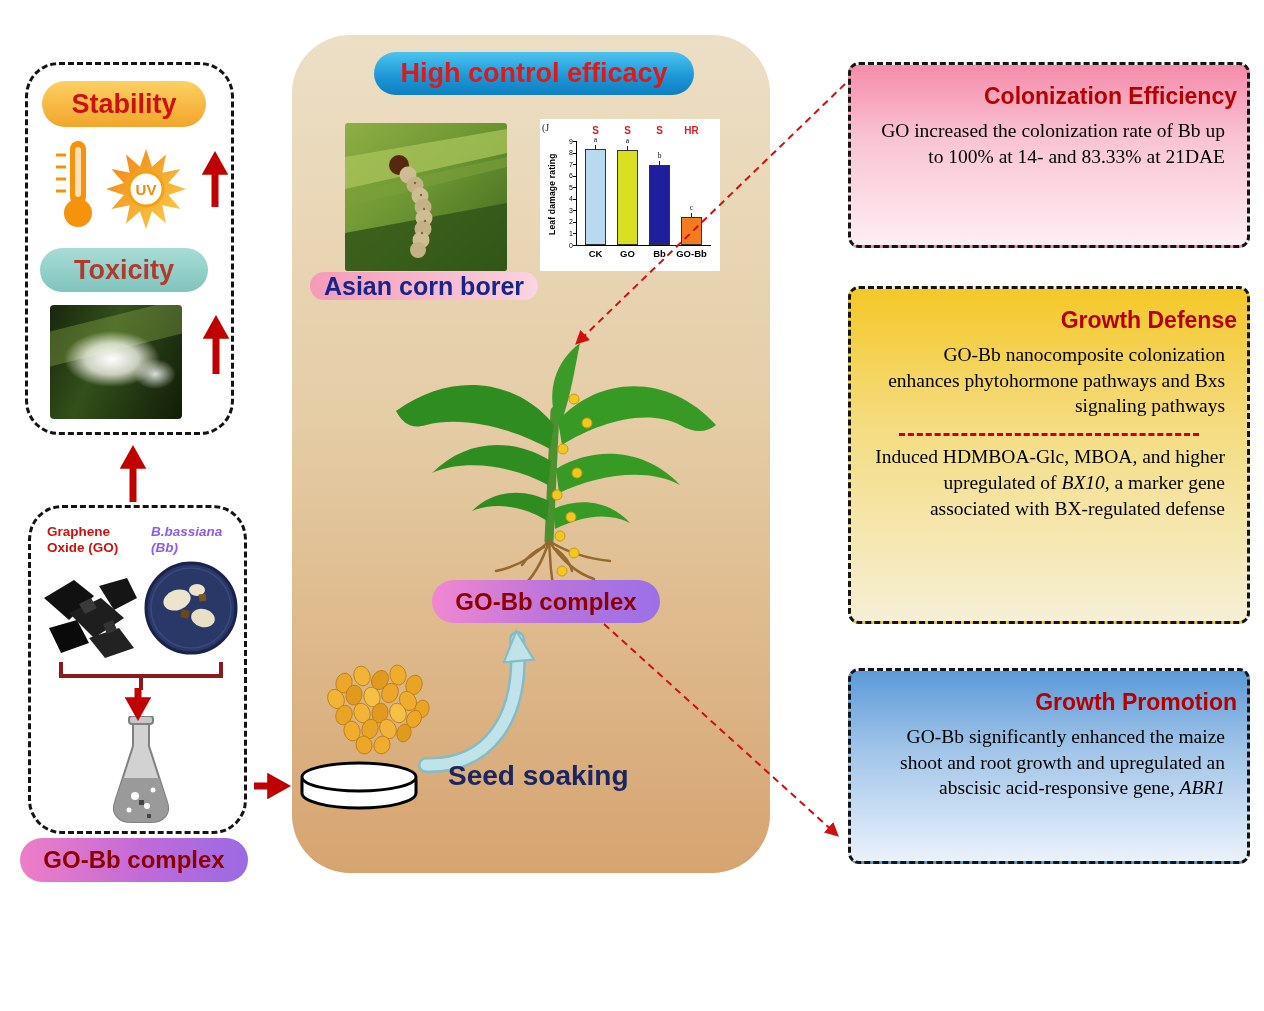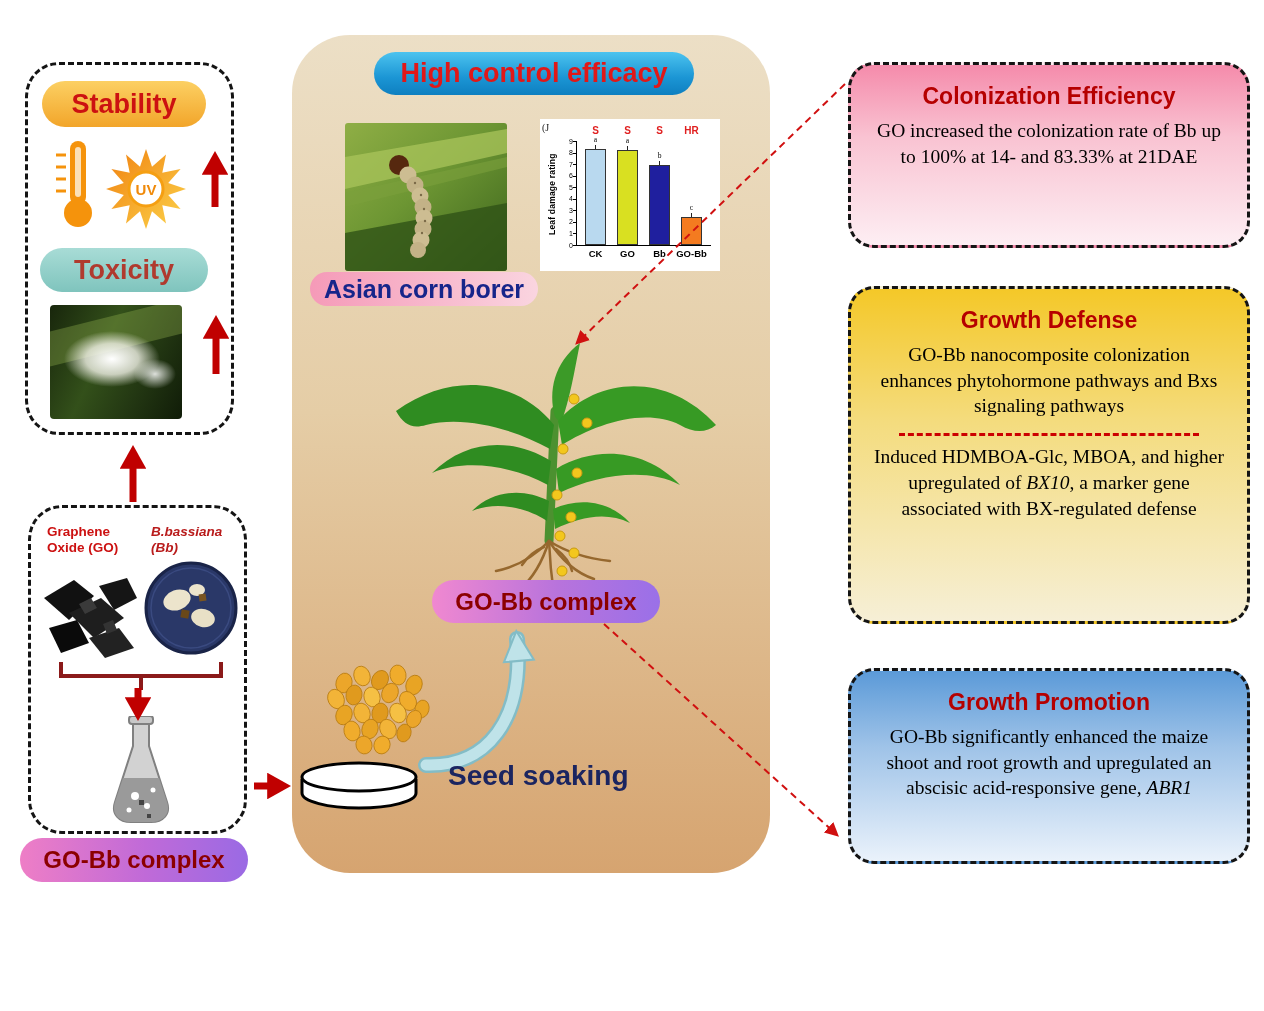--- a/index.html
+++ b/index.html
@@ -14,39 +14,39 @@
   .badge{position:absolute;display:flex;align-items:center;justify-content:center;
          font-weight:bold;text-align:center;}
   #badge-stability{left:14px;top:16px;width:164px;height:46px;border-radius:24px;
      background:linear-gradient(180deg,#fcd063,#f2a52a);color:#cc1111;font-size:27px;}
   #badge-toxicity{left:12px;top:183px;width:168px;height:44px;border-radius:23px;
      background:linear-gradient(180deg,#a8dcd6,#7fc4bd);color:#b03a2e;font-size:27px;}
   #badge-complex-left{left:20px;top:838px;width:228px;height:44px;border-radius:23px;
      background:linear-gradient(90deg,#ee7ec6 0%,#c06ad8 55%,#9a6ae4 100%);color:#8b0000;font-size:24px;}
   #badge-header{left:82px;top:17px;width:320px;height:43px;border-radius:22px;
      background:linear-gradient(180deg,#4cc3ef 0%,#1b95d4 60%,#0e7fc0 100%);color:#e01818;font-size:27px;}
-  #badge-borer{left:18px;top:237px;width:228px;height:34px;border-radius:21px;
+  #badge-borer{left:18px;top:237px;width:228px;height:28px;border-radius:21px;
      background:linear-gradient(90deg,#f59ab8 0%,#f8bccf 60%,#fad5e0 100%);color:#16258a;font-size:25px;}
   #badge-complex-center{left:140px;top:545px;width:228px;height:43px;border-radius:22px;
      background:linear-gradient(90deg,#f088d0 0%,#b873dc 55%,#9a70e8 100%);color:#8b0000;font-size:24px;}
   
   #thermo{position:absolute;left:20px;top:72px;}
   #uvsun{position:absolute;left:76px;top:82px;}
   #fungus-photo{position:absolute;left:22px;top:240px;width:132px;height:114px;border-radius:4px;
      overflow:hidden;background:linear-gradient(115deg,#18260c 0%,#33501a 40%,#223612 70%,#101c08 100%);}
   .leafstripe{position:absolute;left:-14px;top:8px;width:180px;height:34px;
      background:rgba(150,180,80,.35);transform:rotate(-14deg);}
   .mold1{position:absolute;left:14px;top:26px;width:96px;height:56px;border-radius:50%;
      background:radial-gradient(closest-side,#ffffff 0%,rgba(242,242,232,.8) 55%,transparent 100%);}
   .mold2{position:absolute;left:84px;top:54px;width:42px;height:30px;border-radius:50%;
      background:radial-gradient(closest-side,rgba(255,255,255,.85),transparent);}
   
   .prelabel{white-space:pre-line;}
   #label-go{position:absolute;left:16px;top:16px;font-size:13.5px;font-weight:bold;color:#cc1111;line-height:1.2;}
-  #label-bb{position:absolute;left:120px;top:16px;font-size:13.5px;font-weight:bold;color:#b91c1c;
+  #label-bb{position:absolute;left:120px;top:16px;font-size:13.5px;font-weight:bold;color:#8b5cf6;
      line-height:1.2;font-style:italic;}
   #graphene{position:absolute;left:8px;top:60px;}
   #petri-photo{position:absolute;left:112px;top:52px;}
   #bracket{position:absolute;left:26px;top:152px;}
   #flask{position:absolute;left:64px;top:208px;}
   
   #center{position:absolute;left:292px;top:35px;width:478px;height:838px;border-radius:58px;
      background:linear-gradient(180deg,#ecdfc6 0%,#e5cda6 45%,#d6a470 100%);}
   #borer-photo{position:absolute;left:53px;top:88px;width:162px;height:148px;border-radius:3px;overflow:hidden;}
   #plant{position:absolute;left:92px;top:298px;}
@@ -63,22 +63,22 @@
   #plot{position:absolute;left:36px;top:22px;width:134px;height:104px;
      border-left:1.5px solid #000;border-bottom:1.5px solid #000;}
   .ytick{position:absolute;left:-14px;width:10px;text-align:right;font-size:7px;line-height:1;color:#000;}
   .ytm{position:absolute;left:-4px;width:4px;height:1px;background:#000;}
   .bar{position:absolute;bottom:0;border:1px solid #333;box-sizing:border-box;}
   .errbar{position:absolute;width:1px;background:#222;}
   .letter{position:absolute;text-align:center;font-size:7.5px;font-family:"Liberation Serif",serif;color:#000;}
   .sig{position:absolute;text-align:center;font-size:10px;font-weight:bold;color:#e02020;}
   .xlab{position:absolute;text-align:center;font-size:9.5px;font-weight:bold;color:#000;}
   
-  .rbox{position:absolute;width:402px;border:3px dashed #141414;border-radius:26px;
-     box-sizing:border-box;text-align:center;}
+  .rbox{position:absolute;width:402px;border:3px dashed #141414;border-radius:11px;
+     box-sizing:border-box;text-align:right;}
   #rbox-0{left:848px;top:62px;height:186px;
      background:linear-gradient(180deg,#f58bab 0%,#f9c3d2 40%,#fdeef3 100%);}
   #rbox-1{left:848px;top:286px;height:338px;
      background:linear-gradient(180deg,#f4c828 0%,#f4dc7e 40%,#f6efd6 100%);}
   #rbox-2{left:848px;top:668px;height:196px;
      background:linear-gradient(180deg,#5b9ad8 0%,#9fc3e8 40%,#eaf2fb 100%);}
   .rbox h2{margin:18px 10px 8px;font-size:23px;color:#b50000;font-family:"Liberation Sans",sans-serif;}
   .rbox .body{font-family:"Liberation Serif",serif;font-size:19.5px;line-height:1.32;
      margin:8px 0 0;padding:0 22px;color:#000;}
   .divider{width:300px;margin:14px auto 6px;border-top:3.5px dashed #cc0000;}

